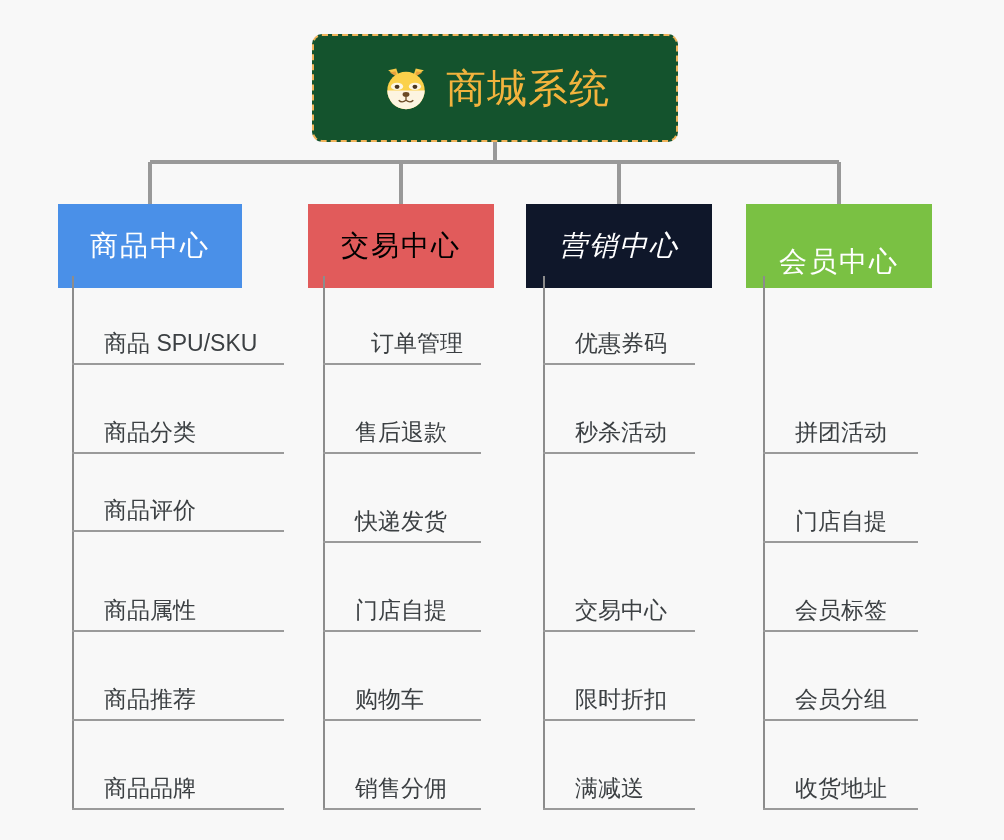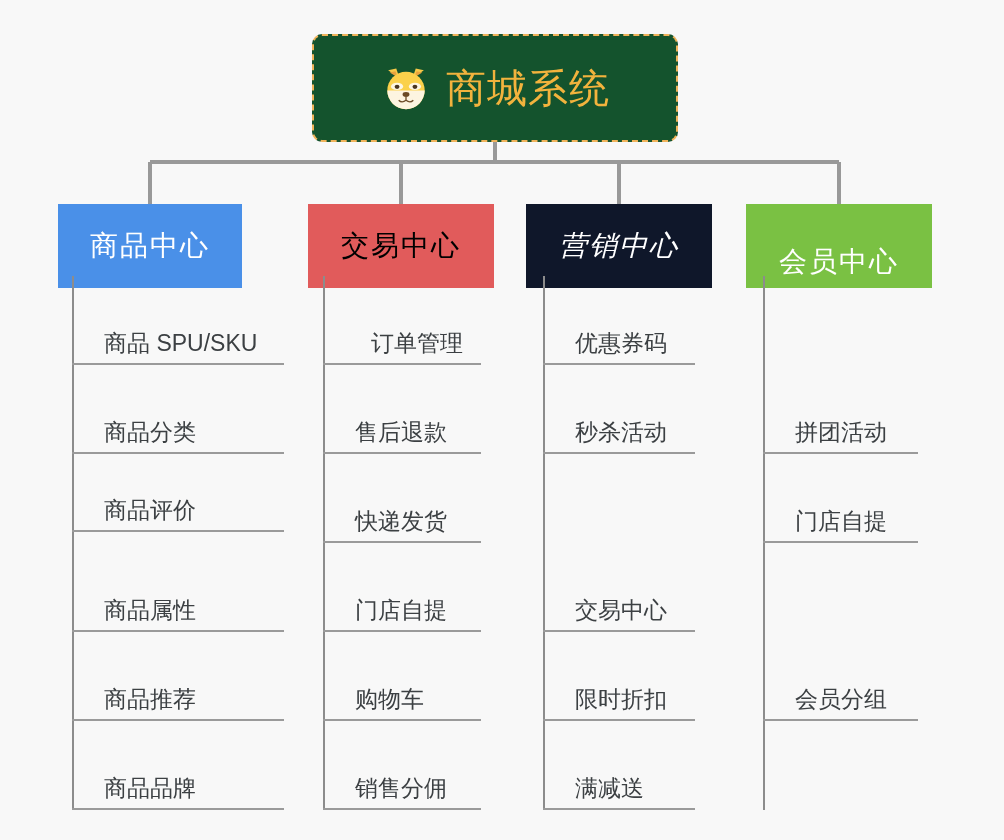--- a/index.html
+++ b/index.html
@@ -188,19 +188,25 @@
         <span class="cat-header-label" style="color: rgb(255, 255, 255); margin-top: 32px;">会员中心</span>
       </div>
       <div class="leaf-col" style="left: 763px; width: 165px; height: 534px;">
         <div class="leaf-spine" style="height: 534px;"></div>
         <div class="leaf-item" style="left: 0px; top: 89px; width: 155px;">
           <span class="leaf-label">拼团活动</span>
         </div>
         <div class="leaf-item" style="left: 0px; top: 178px; width: 155px;">
           <span class="leaf-label">门店自提</span>
         </div>
+        <div class="leaf-item" style="left: 0px; top: 267px; width: 155px;">
+          <span class="leaf-label">会员标签</span>
+        </div>
         <div class="leaf-item" style="left: 0px; top: 356px; width: 155px;">
           <span class="leaf-label">会员分组</span>
         </div>
+        <div class="leaf-item" style="left: 0px; top: 445px; width: 155px;">
+          <span class="leaf-label">收货地址</span>
+        </div>
       </div>
     </div>
 
 </div>
 
 </body></html>

